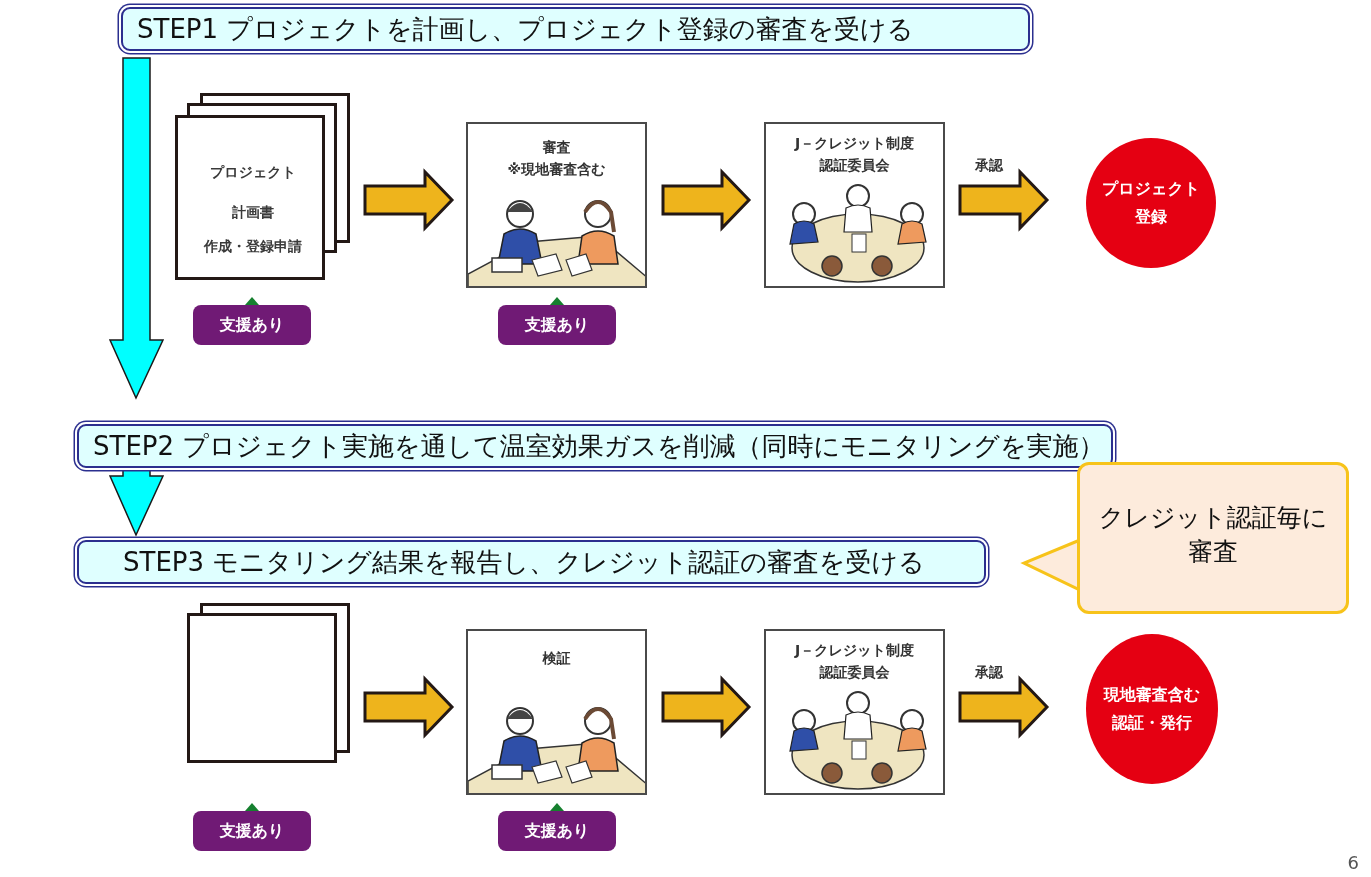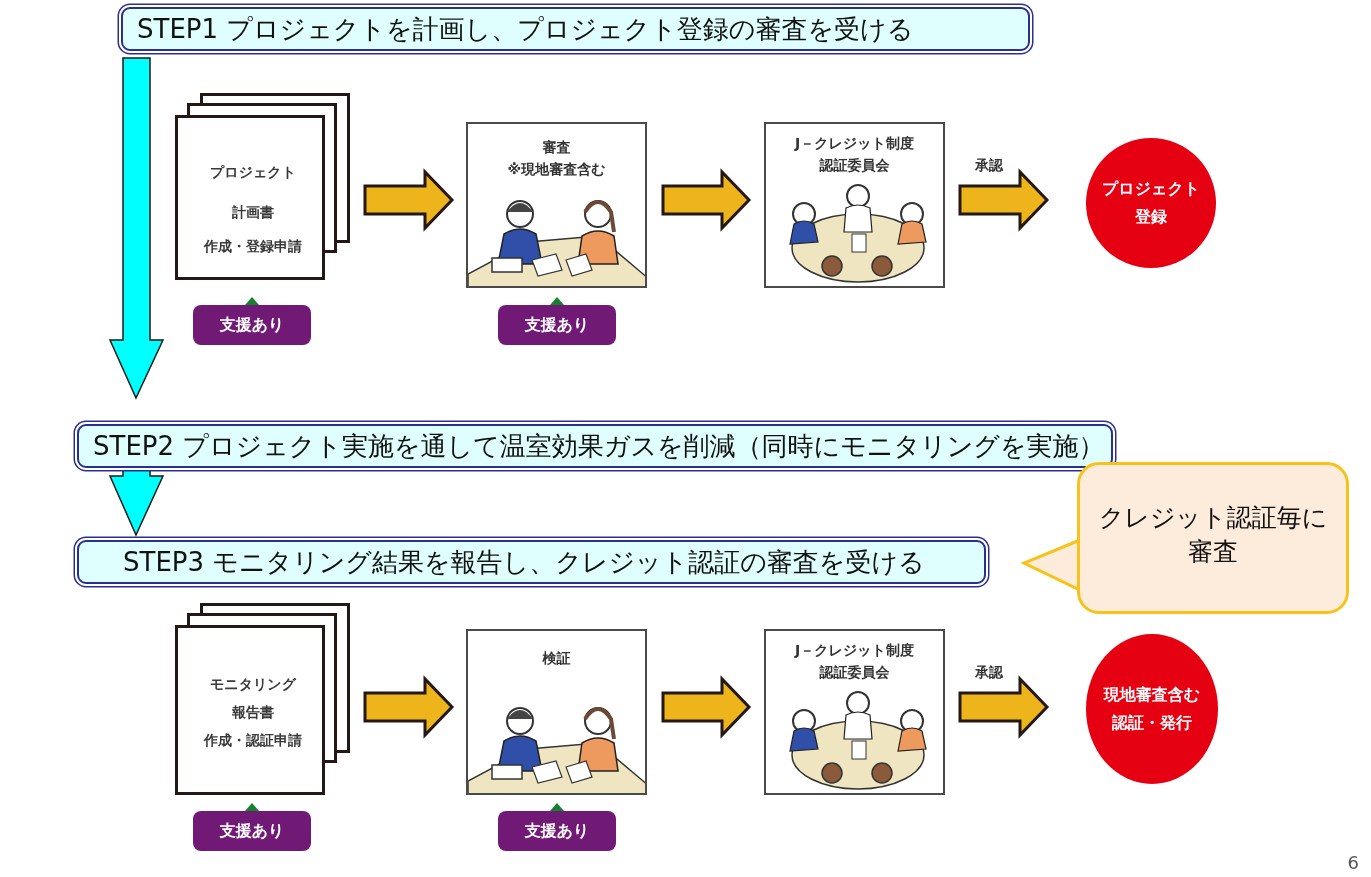--- a/index.html
+++ b/index.html
@@ -15,21 +15,21 @@
   .doc-stack { position:absolute; width:175px; height:180px; }
   .doc-page { position:absolute; width:150px; height:150px; background:#fff; border:3px solid #231815; box-sizing:border-box; }
   .doc-text { position:absolute; left:0; width:150px; text-align:center; font-size:14px; font-weight:bold; color:#3a3a3a; line-height:28px; }
   .panel { position:absolute; width:181px; height:166px; background:#fff; border:2px solid #4a4a4a; box-sizing:border-box; overflow:hidden; }
   .panel-title { position:absolute; left:0; right:0; top:12px; text-align:center; font-size:14px; font-weight:bold; color:#333; line-height:22px; }
   .badge { position:absolute; width:118px; height:40px; background:#701a75; border-radius:8px; color:#fff;
            font-size:16px; font-weight:bold; text-align:center; line-height:40px; }
   .badge:before { content:""; position:absolute; left:52px; top:-8px; border-left:7px solid transparent; border-right:7px solid transparent; border-bottom:8px solid #16802f; }
   .circle { position:absolute; width:130px; height:130px; border-radius:50%; background:#e50012; color:#fff; font-size:16px; font-weight:bold; text-align:center; display:flex; align-items:center; justify-content:center; line-height:28px; }
   .approve { position:absolute; font-size:14px; font-weight:bold; color:#333; }
-  .callout { position:absolute; left:1077px; top:462px; width:272px; height:152px; background:#fdebdc; border:3px solid #f7c31a; border-radius:22px; box-sizing:border-box; }
+  .callout { position:absolute; left:1077px; top:462px; width:272px; height:152px; background:#fdebdc; border:3px solid #f7c31a; border-radius:12px; box-sizing:border-box; }
   .callout-text { position:absolute; left:0; right:0; top:36px; text-align:center; font-size:25px; line-height:34px; color:#111; }
   .page-num { position:absolute; right:12px; bottom:4px; font-size:18px; color:#555; }
 </style>
 </head>
 <body>
 
 <svg class="abs" style="left:0;top:0" width="1371" height="877">
   <g>
     <polygon points="123,58 150,58 150,340 163,340 136,398 110,340 123,340" fill="#00ffff" stroke="#1a1a1a" stroke-width="1.5"></polygon>
   </g>
@@ -120,25 +120,20 @@
 <div class="circle" style="left:1086px;top:138px">
   <div>
     <div>プロジェクト</div>
     <div>登録</div>
   </div>
 </div>
 
 <div class="doc-stack" style="left:175px;top:603px">
   <div class="doc-page" style="left:25px;top:0"></div>
   <div class="doc-page" style="left:12px;top:10px"></div>
-  <div class="doc-page" style="left:0;top:22px;height:170px">
-    <div class="doc-text" style="top:42px">モニタリング</div>
-    <div class="doc-text" style="top:70px">報告書</div>
-    <div class="doc-text" style="top:98px">作成・認証申請</div>
-  </div>
 </div>
 <div class="badge" style="left:193px;top:811px">支援あり</div>
 
 <div class="panel" style="left:466px;top:629px">
   <div class="panel-title" style="top:16px">検証</div>
   <svg class="abs" style="left:0;top:0" width="181" height="166">
     <polygon points="0,150 60,118 130,112 181,155 181,166 0,166" fill="#efe5c1" stroke="#333" stroke-width="1.5"></polygon>
     <circle cx="52" cy="90" r="13" fill="#fff" stroke="#333" stroke-width="2"></circle>
     <path d="M39,88 q13,-18 26,0" fill="#444"></path>
     <path d="M30,140 l6,-30 q16,-10 32,0 l6,30 z" fill="#2f4fa8" stroke="#222" stroke-width="1.5"></path>

